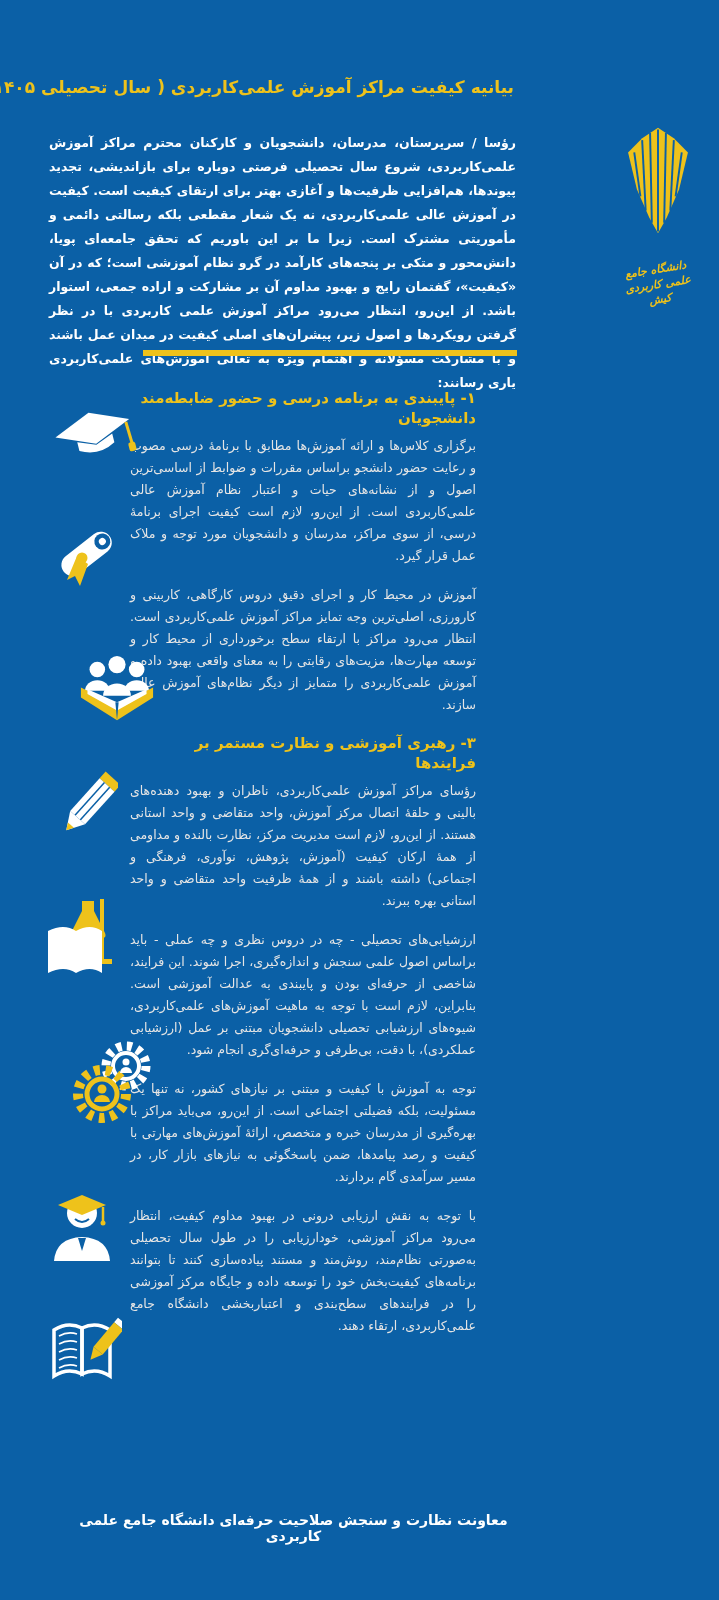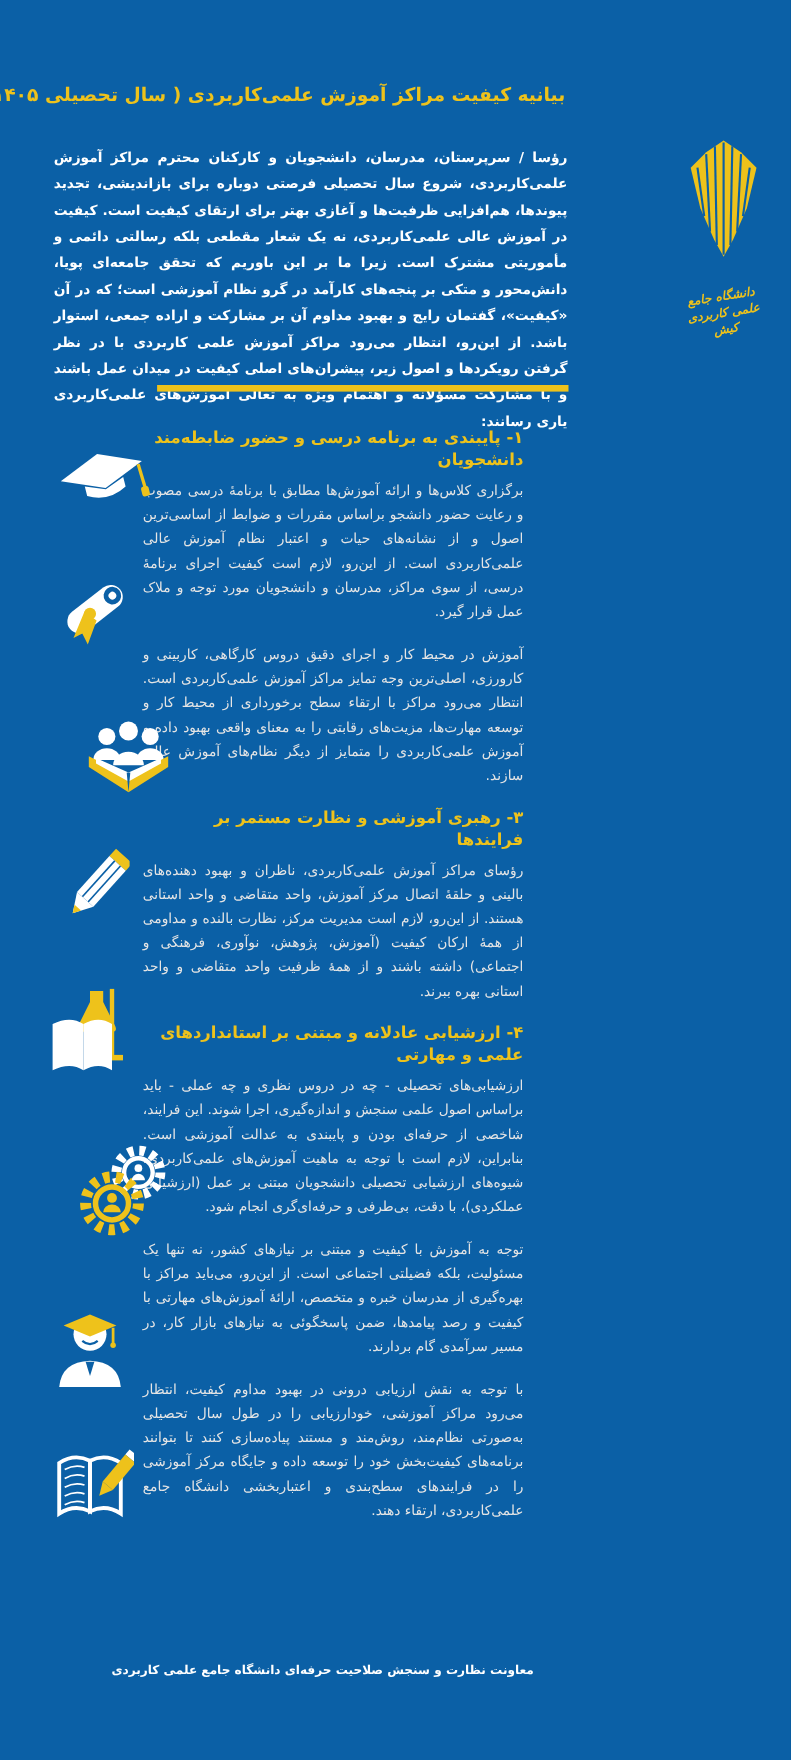--- a/index.html
+++ b/index.html
@@ -27,21 +27,21 @@
     position:absolute;top:350px;right:202px;width:374px;height:6px;
     background:#eec21b;
   }
   .sections{position:absolute;top:372px;right:243px;width:346px;}
   .sec{margin:16px 0 17px 0;}
   .sec h2{margin:0 0 7px 0;color:#eec21b;font-size:15px;font-weight:bold;line-height:20px;}
   .sec p{margin:0;color:#e5e5e5;font-size:12.5px;line-height:22px;text-align:justify;}
   .rail-icon{position:absolute;}
   .footer{
     position:absolute;top:1512px;right:192px;width:467px;margin:0;
-    text-align:center;color:#ffffff;font-size:11px;font-weight:bold;
+    text-align:center;color:#ffffff;font-size:14px;font-weight:bold;
   }
 </style>
 </head>
 <body>
 
 <div class="page">
 
   <h1 class="title">بیانیه کیفیت مراکز آموزش علمی‌کاربردی ( سال تحصیلی ۱۴۰۵-۱۴۰۴ )</h1>
 
   <div class="logo">
@@ -76,21 +76,20 @@
       <p>برگزاری کلاس‌ها و ارائه آموزش‌ها مطابق با برنامهٔ درسی مصوب و رعایت حضور دانشجو براساس مقررات و ضوابط از اساسی‌ترین اصول و از نشانه‌های حیات و اعتبار نظام آموزش عالی علمی‌کاربردی است. از این‌رو، لازم است کیفیت اجرای برنامهٔ درسی، از سوی مراکز، مدرسان و دانشجویان مورد توجه و ملاک عمل قرار گیرد.</p>
     </section>
     <section class="sec">
       <p>آموزش در محیط کار و اجرای دقیق دروس کارگاهی، کاربینی و کارورزی، اصلی‌ترین وجه تمایز مراکز آموزش علمی‌کاربردی است. انتظار می‌رود مراکز با ارتقاء سطح برخورداری از محیط کار و توسعه مهارت‌ها، مزیت‌های رقابتی را به معنای واقعی بهبود داده و آموزش علمی‌کاربردی را متمایز از دیگر نظام‌های آموزش عالی سازند.</p>
     </section>
     <section class="sec">
       <h2>۳- رهبری آموزشی و نظارت مستمر بر فرایندها</h2>
       <p>رؤسای مراکز آموزش علمی‌کاربردی، ناظران و بهبود دهنده‌های بالینی و حلقهٔ اتصال مرکز آموزش، واحد متقاضی و واحد استانی هستند. از این‌رو، لازم است مدیریت مرکز، نظارت بالنده و مداومی از همهٔ ارکان کیفیت (آموزش، پژوهش، نوآوری، فرهنگی و اجتماعی) داشته باشند و از همهٔ ظرفیت واحد متقاضی و واحد استانی بهره ببرند.</p>
     </section>
     <section class="sec">
-      <h2>۴- ارزشیابی عادلانه و مبتنی بر استانداردهای علمی و مهارتی</h2>
       <p>ارزشیابی‌های تحصیلی - چه در دروس نظری و چه عملی - باید براساس اصول علمی سنجش و اندازه‌گیری، اجرا شوند. این فرایند، شاخصی از حرفه‌ای بودن و پایبندی به عدالت آموزشی است. بنابراین، لازم است با توجه به ماهیت آموزش‌های علمی‌کاربردی، شیوه‌های ارزشیابی تحصیلی دانشجویان مبتنی بر عمل (ارزشیابی عملکردی)، با دقت، بی‌طرفی و حرفه‌ای‌گری انجام شود.</p>
     </section>
     <section class="sec">
       <p>توجه به آموزش با کیفیت و مبتنی بر نیازهای کشور، نه تنها یک مسئولیت، بلکه فضیلتی اجتماعی است. از این‌رو، می‌باید مراکز با بهره‌گیری از مدرسان خبره و متخصص، ارائهٔ آموزش‌های مهارتی با کیفیت و رصد پیامدها، ضمن پاسخگوئی به نیازهای بازار کار، در مسیر سرآمدی گام بردارند.</p>
     </section>
     <section class="sec">
       <p>با توجه به نقش ارزیابی درونی در بهبود مداوم کیفیت، انتظار می‌رود مراکز آموزشی، خودارزیابی را در طول سال تحصیلی به‌صورتی نظام‌مند، روش‌مند و مستند پیاده‌سازی کنند تا بتوانند برنامه‌های کیفیت‌بخش خود را توسعه داده و جایگاه مرکز آموزشی را در فرایندهای سطح‌بندی و اعتباربخشی دانشگاه جامع علمی‌کاربردی، ارتقاء دهند.</p>
     </section>
   </div>
 

